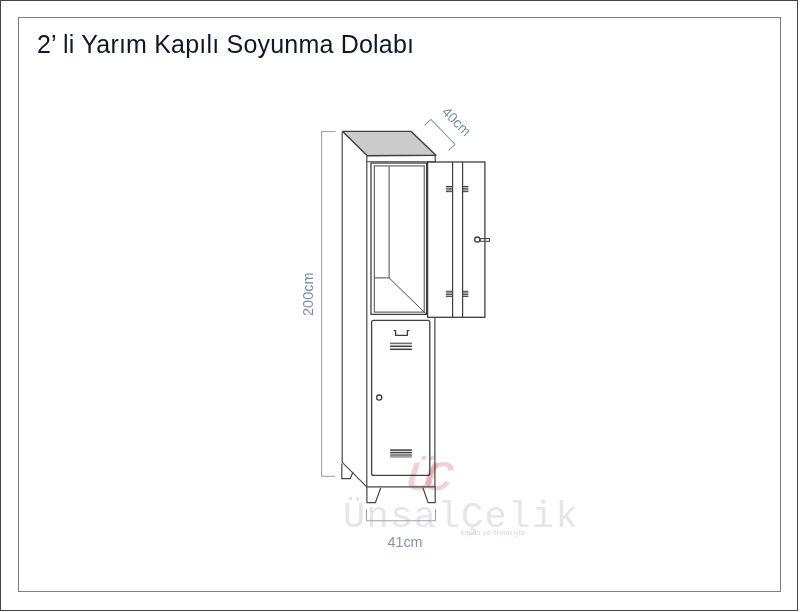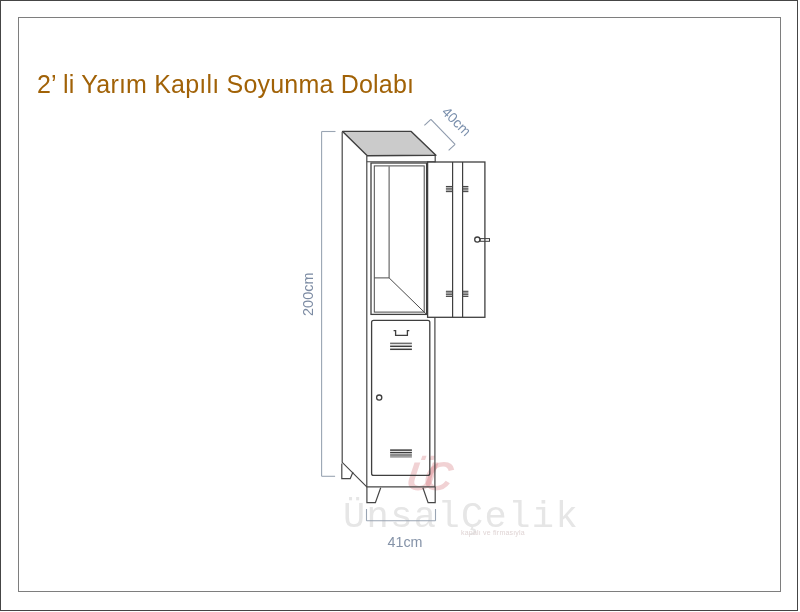--- a/index.html
+++ b/index.html
@@ -6,21 +6,21 @@
   body{position:relative;font-family:"Liberation Sans",sans-serif;}
   .abs{position:absolute;}
 </style>
 </head>
 <body>
 
 <div class="abs" style="left:0px;top:0px;width:796px;height:608.5px;border:1.5px solid #454545;"></div>
 
 <div class="abs" style="left:18px;top:17px;width:761px;height:573px;border:1px solid #7e7e7e;"></div>
 
-<div class="abs" style="left:37px;top:30px;font-size:25px;color:#a16207;letter-spacing:0.2px;white-space:nowrap;margin-top:40px;">2’ li Yarım Kapılı Soyunma Dolabı</div>
+<div class="abs" style="left:37px;top:30px;font-size:25px;color:#0f172a;letter-spacing:0.2px;white-space:nowrap;">2’ li Yarım Kapılı Soyunma Dolabı</div>
 
 <div class="abs" style="left:343px;top:496px;font-family:Liberation Mono, monospace;font-size:37px;letter-spacing:1.4px;color:#e6e6e6;white-space:nowrap;z-index:1;">ÜnsalÇelik</div>
 
 <div class="abs" style="left:461px;top:529px;font-size:7px;color:#e0d5d5;z-index:1;letter-spacing:0.2px;">kapalı ve firmasıyla</div>
 
 <div class="abs" style="left:407px;top:454px;font-size:40px;font-weight:bold;font-style:italic;letter-spacing:-12px;color:rgba(200,80,90,0.26);z-index:1;transform:skewX(-8deg);">ÜC</div>
 
 <svg class="abs" style="left:0;top:0;z-index:2;" width="800" height="612" viewBox="0 0 800 612" fill="none" xmlns="http://www.w3.org/2000/svg">
 
   <path d="M342.6,131.4 L411.2,131.4 L435.9,155.3 L367.3,155.7 Z" fill="#cbcbcb" stroke="#3f3f3f" stroke-width="1.4" stroke-linejoin="round"></path>

